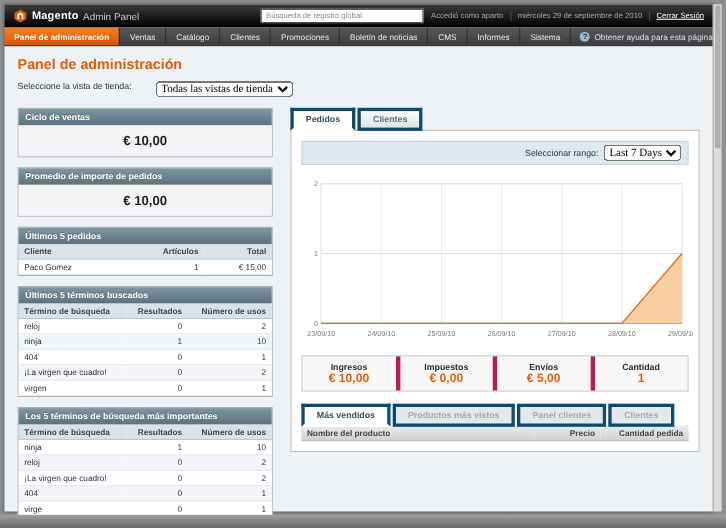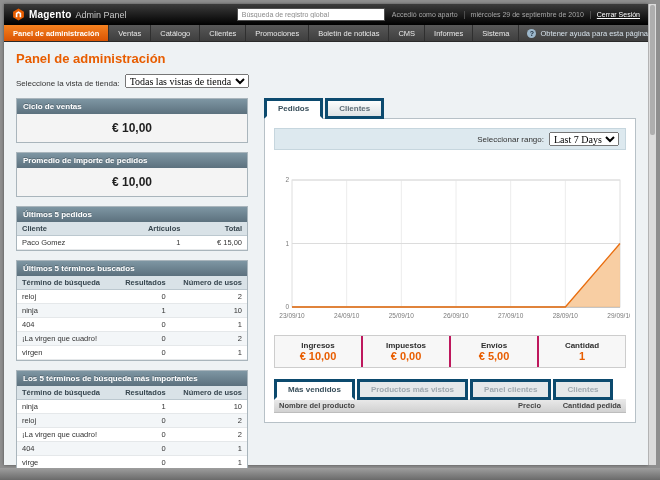--- a/index.html
+++ b/index.html
@@ -26,21 +26,21 @@
   .nav{height:17px;background:linear-gradient(#585858,#3e3e3e);display:flex;align-items:stretch;font-size:7.5px;color:#e9e9e9;border-bottom:1px solid #2a2a2a}
   .nav-items{display:flex}
   .nav-item{padding:0 9px;line-height:17px;border-right:1px solid #2f2f2f;cursor:pointer;white-space:nowrap}
   .nav-item.active{background:linear-gradient(#f58220,#da5403);color:#fff;font-weight:bold}
   .nav-help{margin-left:auto;display:flex;align-items:center;gap:4px;padding:0 8px;color:#d6e1ea;cursor:pointer;white-space:nowrap}
   .help-icon{width:9px;height:9px;border-radius:50%;background:#9db8cc;color:#17293a;font-size:7px;line-height:9px;text-align:center;font-weight:bold}
   .help-icon::before{content:"?"}
 
   
   .page-title{color:#e85d00;font-size:13px;font-weight:bold;padding:9px 12px 6px}
-  .store-row{padding:2px 12px 8px;font-size:8px;color:#333;display:flex;align-items:flex-end;gap:5px}
+  .store-row{padding:2px 12px 8px;font-size:8px;color:#333;display:flex;align-items:flex-start;gap:22px}
   select{font-size:10px;font-family:Liberation Serif, serif;height:14px}
 
   .columns{display:flex;gap:16px;padding:2px 12px 0}
   .col-left{width:232px;flex:none}
   .col-right{flex:1;min-width:0}
 
   
   .box{border:1px solid #a9b5bc;margin-bottom:9px;background:#fff}
   .box-header{background:linear-gradient(#7e96a3,#5c717e);color:#fff;font-size:8px;font-weight:bold;padding:3px 6px;text-shadow:0 -1px 0 rgba(0,0,0,.25)}
   .box-value{background:#f4f4f4;text-align:center;font-size:12px;font-weight:bold;color:#1f1f1f;padding:7px 4px}
@@ -50,24 +50,24 @@
   th.num,td.num{text-align:right}
   td{padding:2px 5px;border-bottom:1px solid #e5e8ea;color:#333;background:#fff}
   tbody tr:nth-child(even) td{background:#f3f6f8}
 
   
   .tabs{display:flex;gap:2px;position:relative;z-index:2}
   .tab{font-size:8px;font-weight:bold;padding:3px 11px;border:3px solid #0c4a6e;background:linear-gradient(#fdfdfd,#dee2e4);color:#5f6e77;cursor:pointer;margin-bottom:-1px;white-space:nowrap}
   .tab.active{background:#fff;border-bottom-color:#fff;color:#394f5b}
   .tab.disabled{background:#e5e8ea;color:#9fa9b0}
   .panel{border:1px solid #b7c1c7;background:#fff;padding:9px}
-  .range-bar{background:#dde9ef;border:1px solid #c6d6de;padding:3px 6px;font-size:8px;color:#333;text-align:right;margin-bottom:22px;display:flex;justify-content:flex-end;align-items:center;gap:5px}
+  .range-bar{background:#dde9ef;border:1px solid #c6d6de;padding:3px 6px;font-size:8px;color:#333;text-align:right;margin-bottom:9px;display:flex;justify-content:flex-end;align-items:center;gap:5px}
   .chart-wrap{margin-bottom:9px}
   .stats{display:flex;border:1px solid #cdcdcd;background:#f7f7f7;text-align:center;margin-bottom:11px}
-  .stat{flex:1;padding:5px 2px;border-left:2px solid #be185d}
+  .stat{flex:1;padding:5px 2px;border-left:4px solid #be185d}
   .stat:first-child{border-left:none}
   .stat-label{font-size:8px;font-weight:bold;color:#2e2e2e;margin-bottom:0}
   .stat-value{font-size:11px;font-weight:bold;color:#e85d00}
   .products-table th{background:linear-gradient(#eaeaea,#d1d1d1);color:#444;border-bottom:1px solid #bdbdbd}
   .products-table th:nth-child(2){width:60px}
   .products-table th:nth-child(3){width:80px}
   .empty-row{background:#f2f2f2;font-size:8px;color:#444;text-align:center;padding:19px 0;border:1px solid #e0e0e0;border-top:none}
 </style>
 </head>
 <body>

